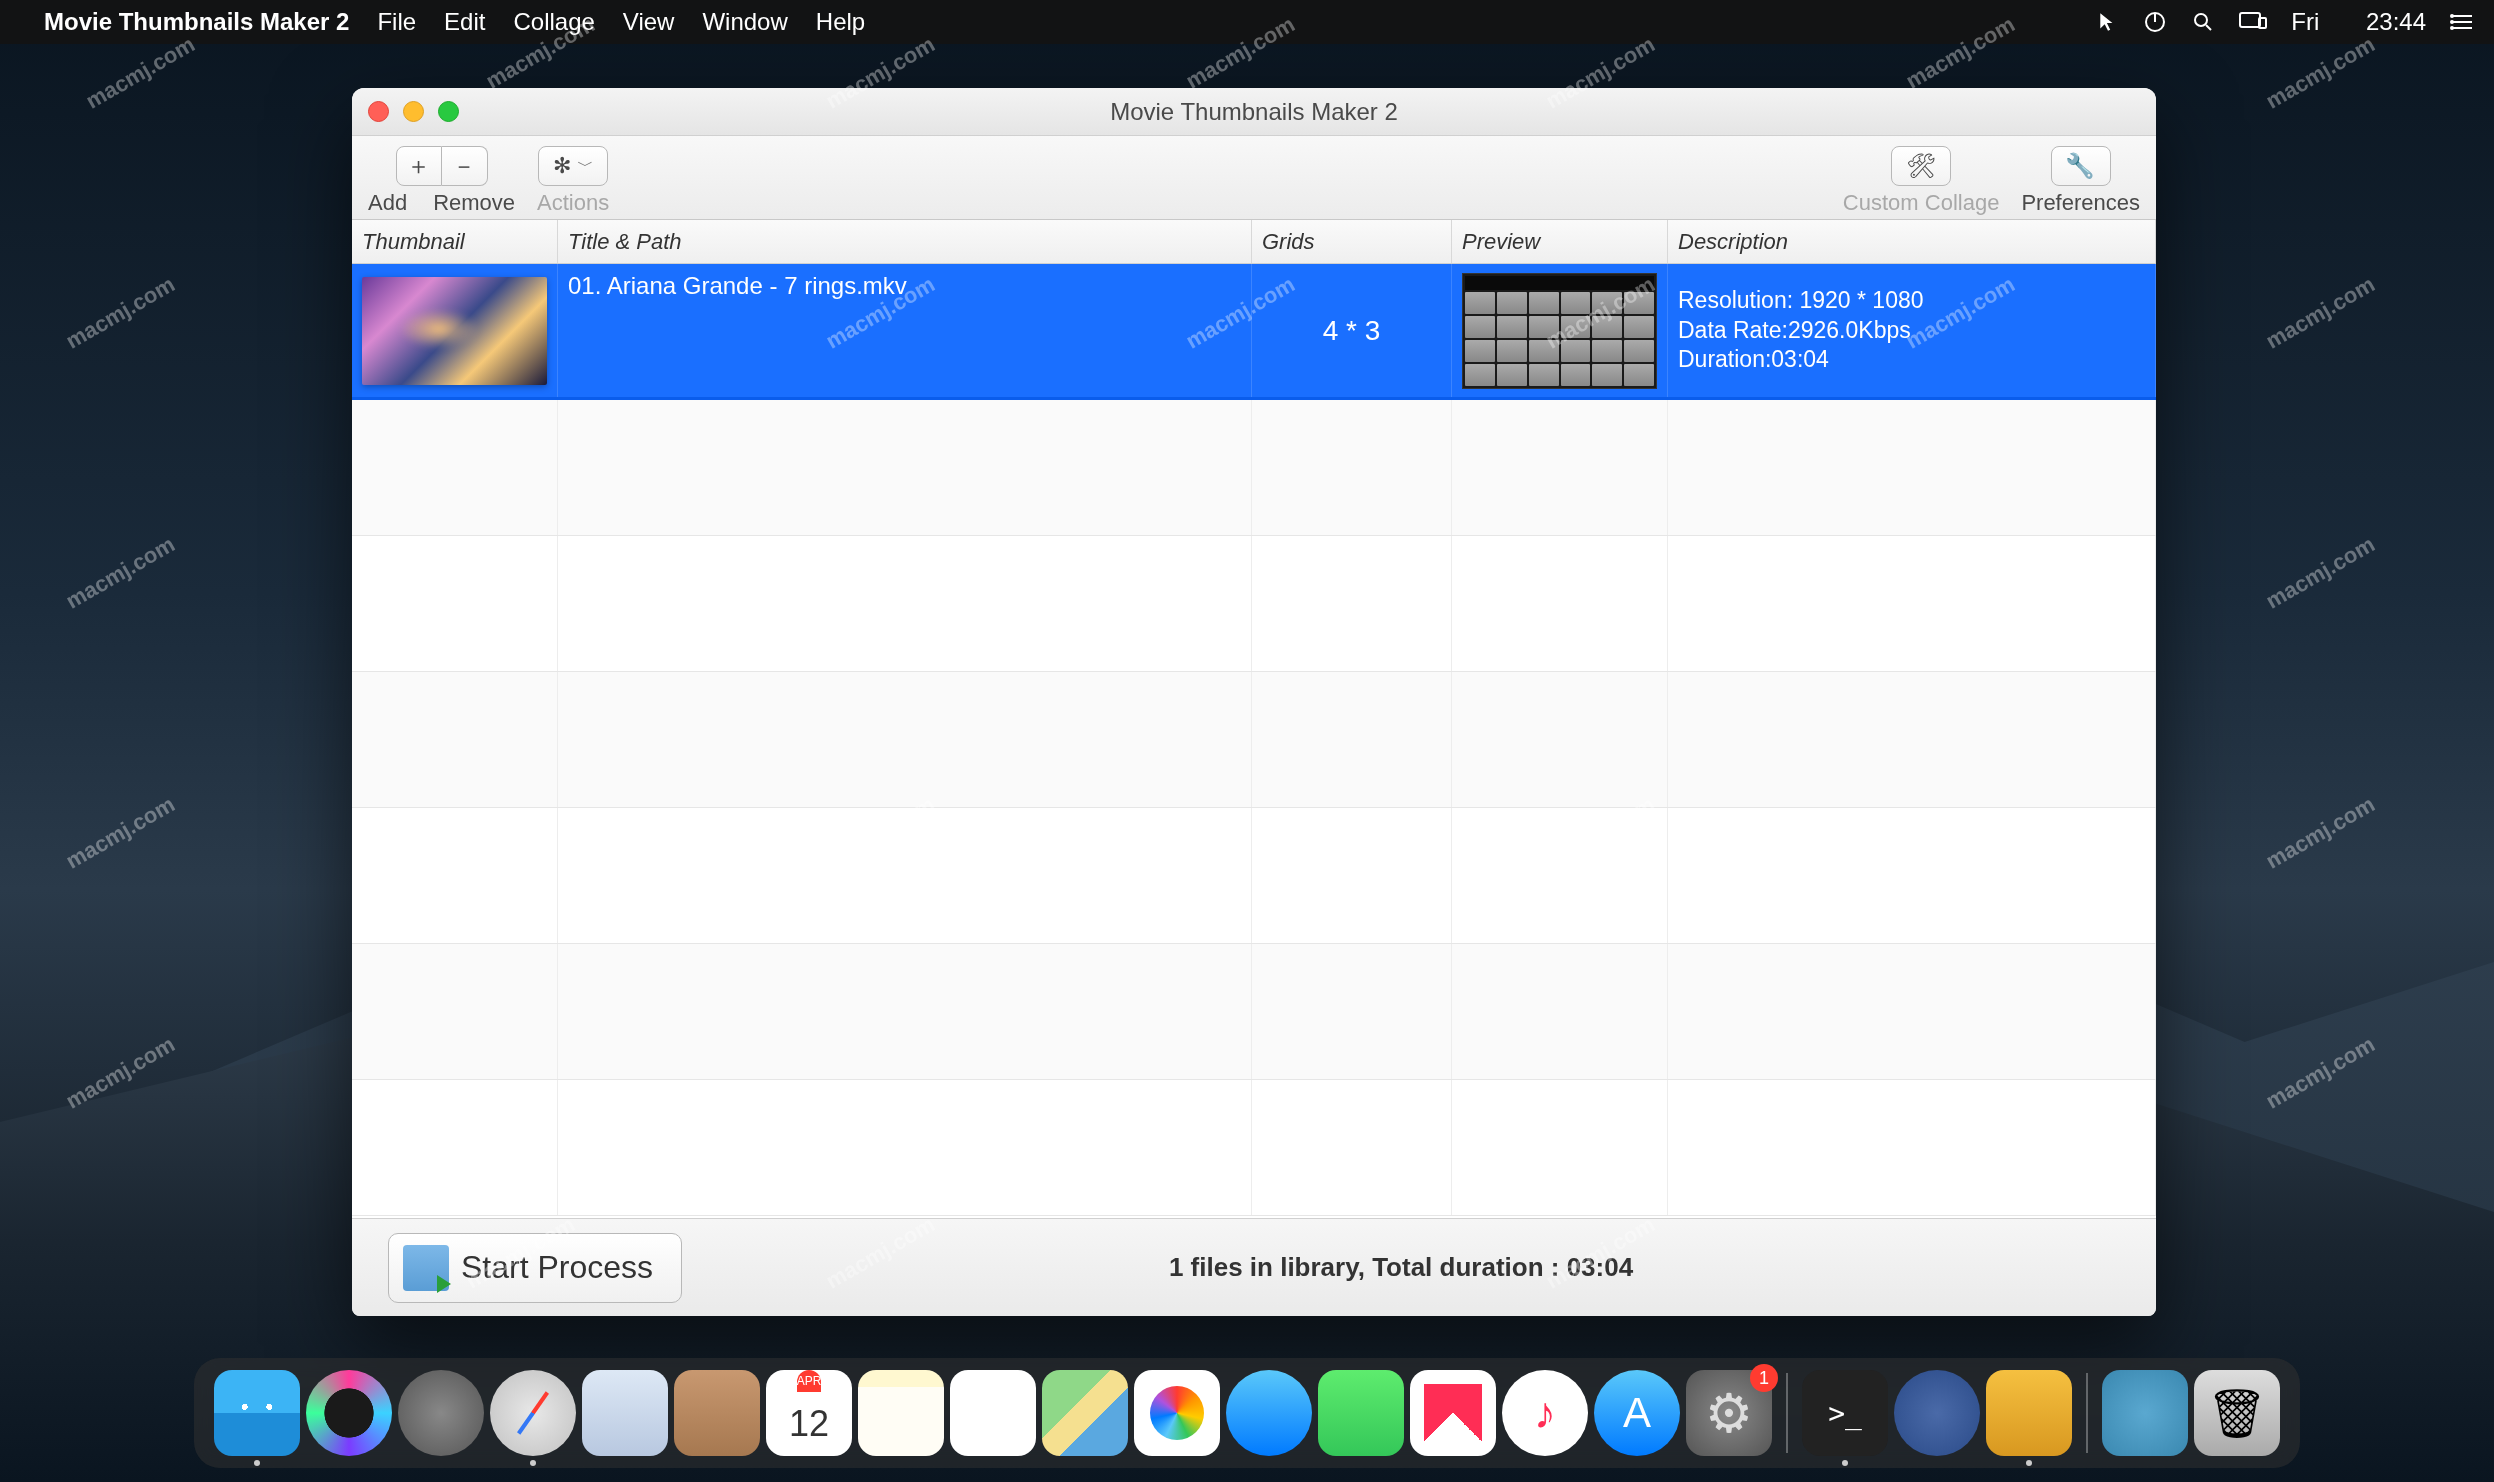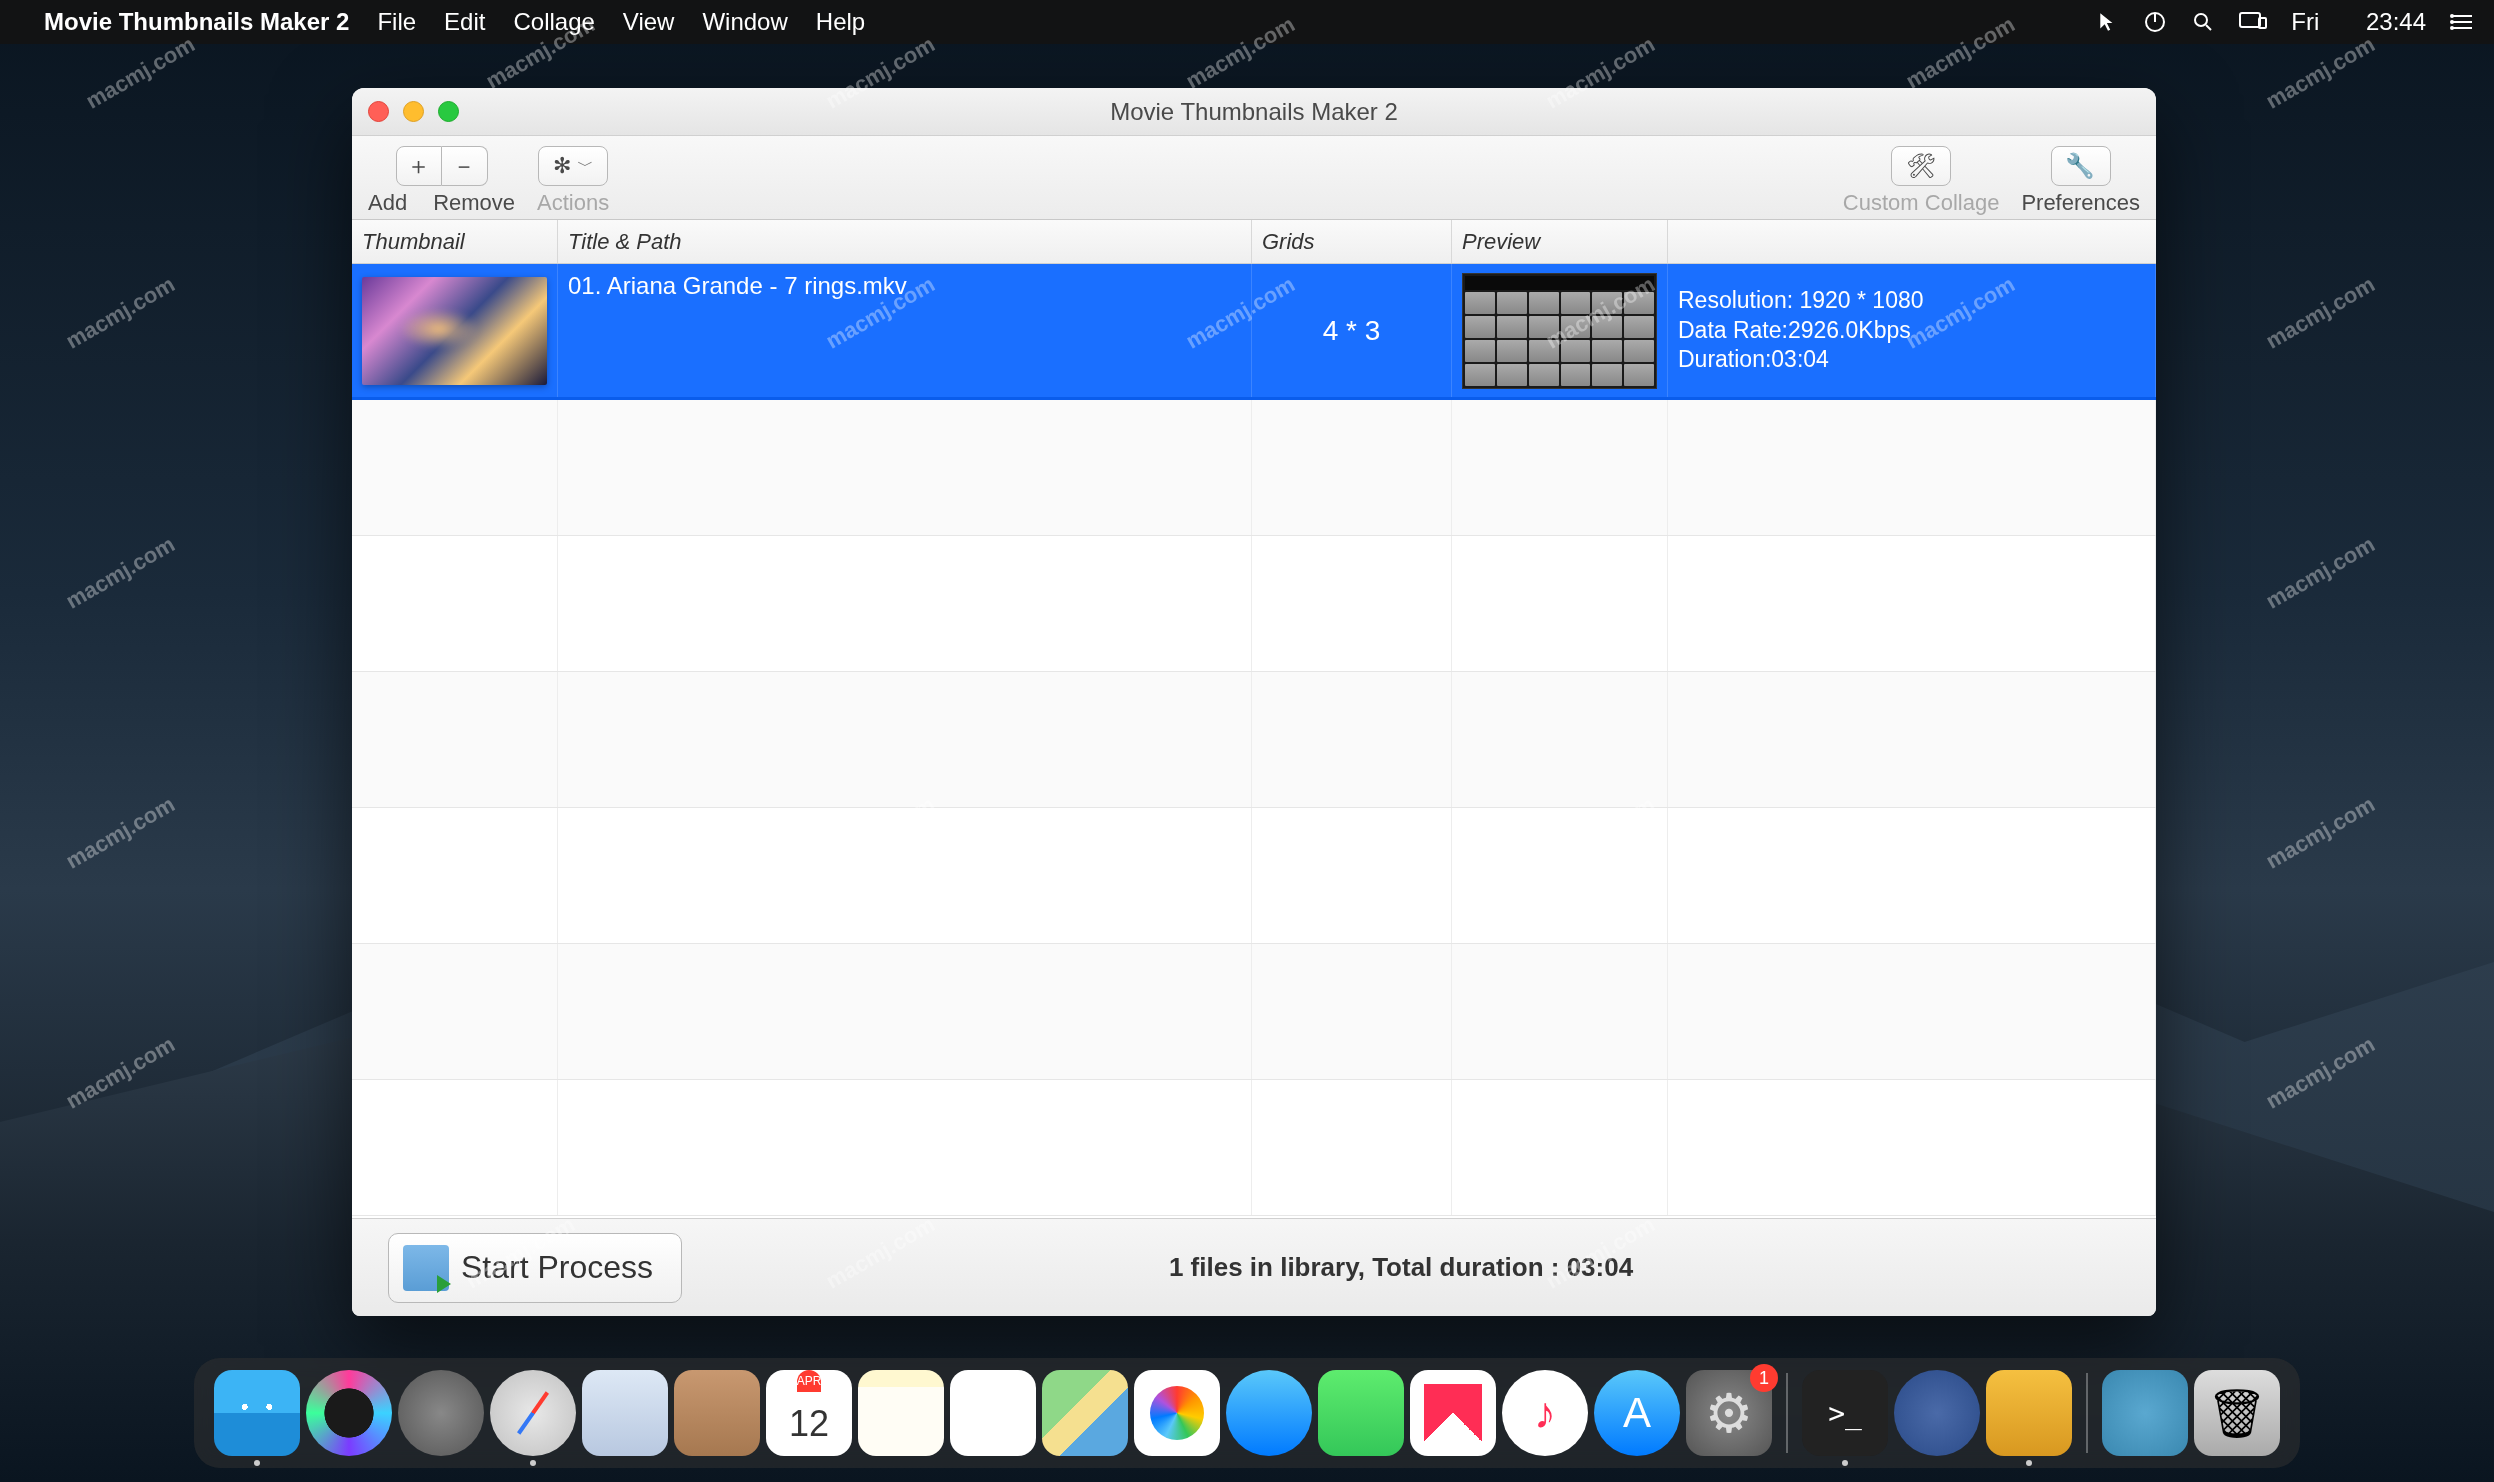--- a/index.html
+++ b/index.html
@@ -255,20 +255,21 @@
       <span class="tool-label">Preferences</span>
     </div>
   </div>
 
   <div class="table-area">
     <div class="thead">
       <div class="th col-thumb">Thumbnail</div>
       <div class="th col-title">Title &amp; Path</div>
       <div class="th col-grids">Grids</div>
       <div class="th col-preview">Preview</div>
+      <div class="th col-desc">Description</div>
     </div>
     <div class="tbody">
       <div class="row selected">
         <div class="td col-thumb">
             <div class="thumb-img"></div>
           </div>
         <div class="td col-title">01. Ariana Grande - 7 rings.mkv</div>
         <div class="td col-grids">4 * 3</div>
         <div class="td col-preview">
           <div class="preview-grid">

